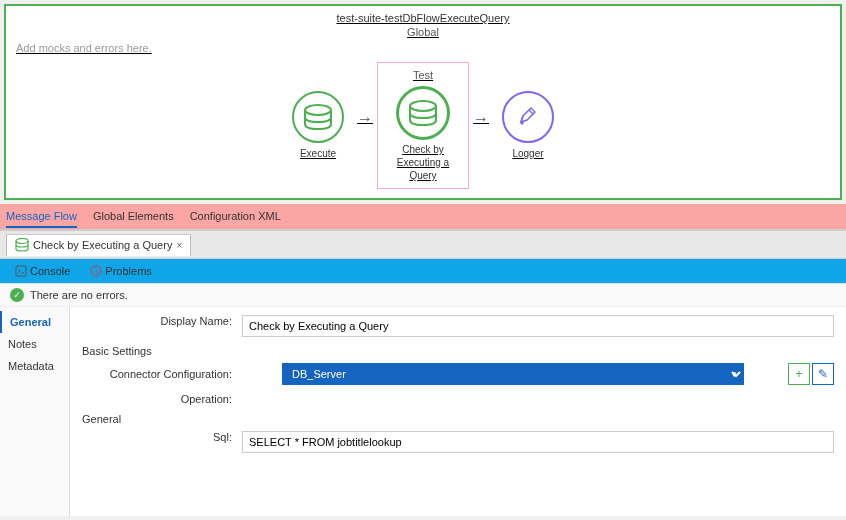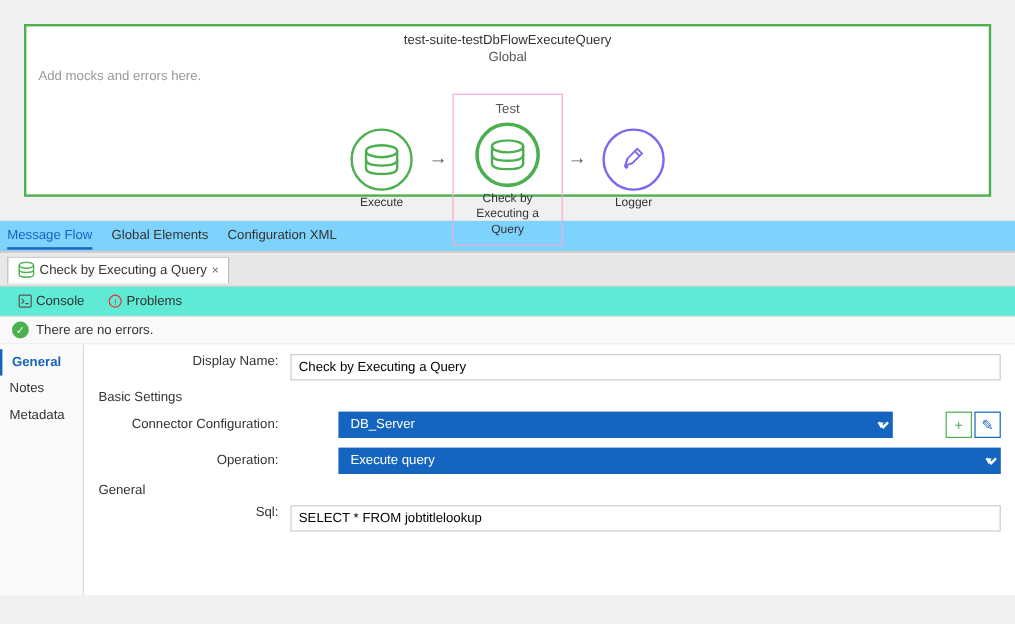--- a/index.html
+++ b/index.html
@@ -2,24 +2,25 @@
 <html><head>
   <meta charset="utf-8">
   <style>
     * { box-sizing: border-box; margin: 0; padding: 0; }
     body { font-family: Arial, sans-serif; font-size: 12px; background: #f0f0f0; width: 846px; height: 520px; overflow: hidden; }
 
     
     .canvas-area {
       background: white;
       border: 2px solid #4caf50;
-      margin: 20px;
+      margin: 4px;
       padding: 6px;
       position: relative;
-      height: 144px;
+      height: 196px;
+      text-decoration: underline;
     }
     .suite-title {
       font-size: 11px;
       color: #333;
       text-align: center;
       margin-bottom: 2px;
     }
     .setup-label {
       font-size: 11px;
       color: #555;
@@ -89,21 +90,21 @@
     .arrow {
       font-size: 16px;
       color: #555;
       margin: 0 4px;
       padding-bottom: 18px;
     }
 
     
     .nav-tabs {
       display: flex;
-      background: #7dd3fc;
+      background: #fca5a5;
       border-bottom: 1px solid #ccc;
       padding: 0 6px;
       gap: 16px;
       align-items: center;
       height: 26px;
     }
     .nav-tab {
       font-size: 11px;
       color: #333;
       cursor: pointer;
@@ -153,21 +154,21 @@
       font-size: 10px;
       color: #666;
       cursor: pointer;
     }
 
     .panel-secondary-tabs {
       display: flex;
       align-items: flex-end;
       gap: 2px;
       padding: 3px 6px;
-      background: #5eead4;
+      background: #0ea5e9;
       border-bottom: 1px solid #ddd;
     }
     .sec-tab {
       display: flex;
       align-items: center;
       gap: 3px;
       font-size: 11px;
       color: #333;
       padding: 2px 8px;
       cursor: pointer;
@@ -437,25 +438,20 @@
           </select>
         </div>
         <div class="connector-actions">
           <div class="action-btn green">+</div>
           <div class="action-btn blue">✎</div>
         </div>
       </div>
 
       <div class="connector-row">
         <div class="connector-label">Operation:</div>
-        <div class="select-wrapper">
-          <select class="select-blue">
-            <option>Execute query</option>
-          </select>
-        </div>
       </div>
 
       <div class="general-section">
         <div class="section-title">General</div>
 
         <div class="form-row">
           <div class="form-label">Sql:</div>
           <input class="form-input" type="text" value="SELECT * FROM jobtitlelookup" style="">
         </div>
       </div>

